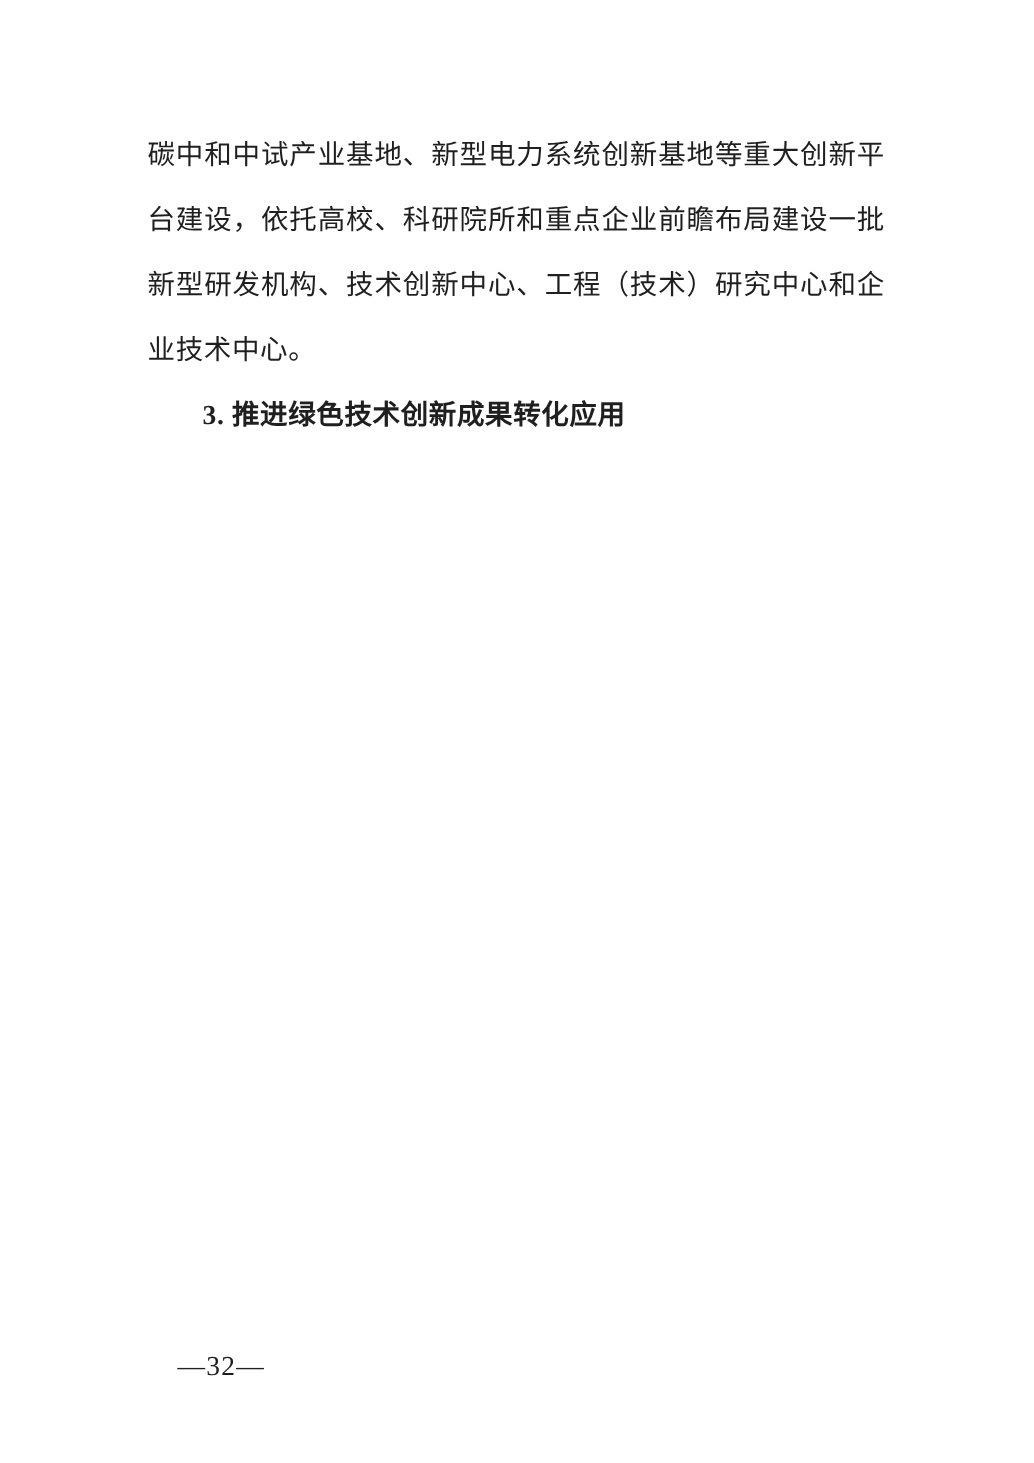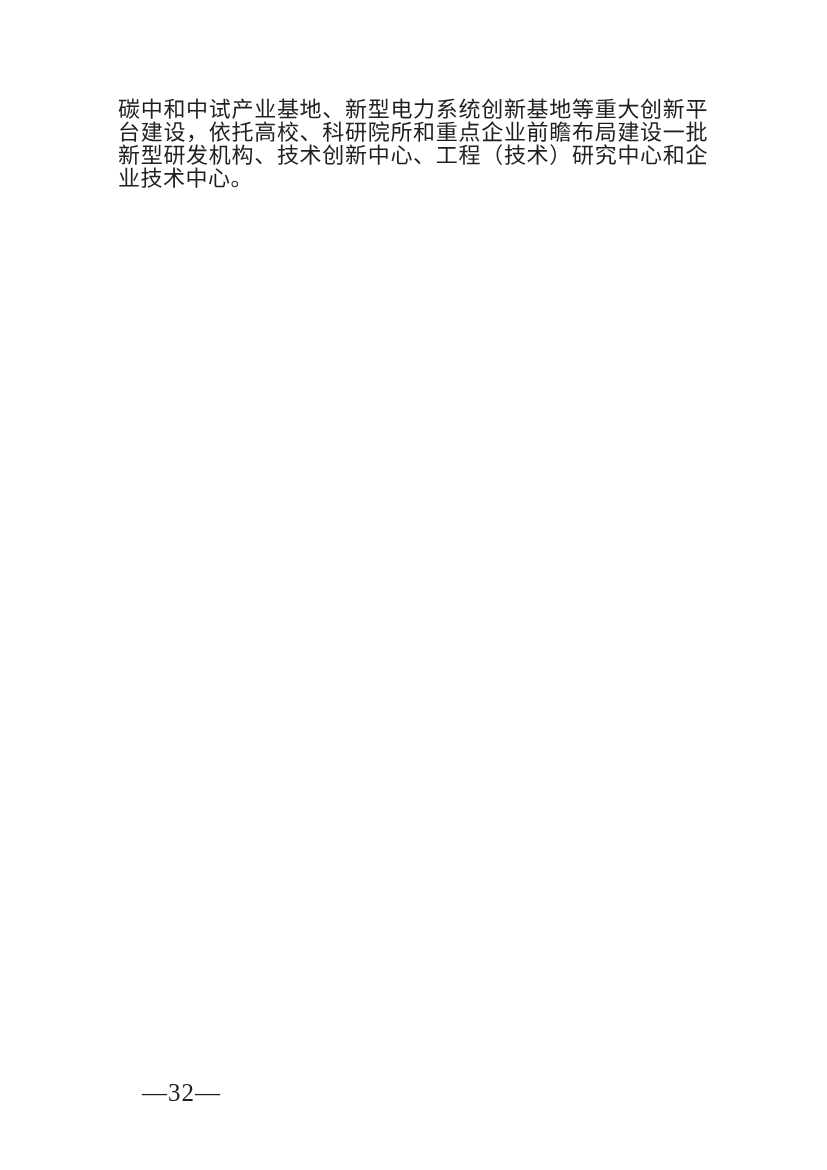--- a/index.html
+++ b/index.html
@@ -19,48 +19,49 @@
   .body-text {
     position: absolute;
     left: 118px;
     top: 98px;
     width: 590px;
   }
   .para, .heading {
     margin: 0;
     padding: 0;
     font-size: 22px;
-    line-height: 23px;
+    line-height: 52px;
     text-align: justify;
     text-justify: inter-ideograph;
     letter-spacing: 0.5px;
     font-weight: normal;
   }
   .para {
     text-indent: 2em;
   }
   .para.no-indent {
     text-indent: 0;
   }
   .heading {
     font-weight: bold;
     text-indent: 2em;
     text-align: left;
   }
   .footer {
     position: absolute;
     left: 142px;
     top: 1080px;
-    font-size: 25px;
+    font-size: 22px;
     line-height: 26px;
     letter-spacing: 1px;
     color: #1f1f1f;
   }
 </style>
 </head>
 <body>
 
 <div class="page">
   <div class="body-text">
     <p class="para no-indent">碳中和中试产业基地、新型电力系统创新基地等重大创新平台建设，依托高校、科研院所和重点企业前瞻布局建设一批新型研发机构、技术创新中心、工程（技术）研究中心和企业技术中心。</p>
+    <h3 class="heading">3. 推进绿色技术创新成果转化应用</h3>
   </div>
   <div class="footer">—32—</div>
 </div>
 
 </body></html>

